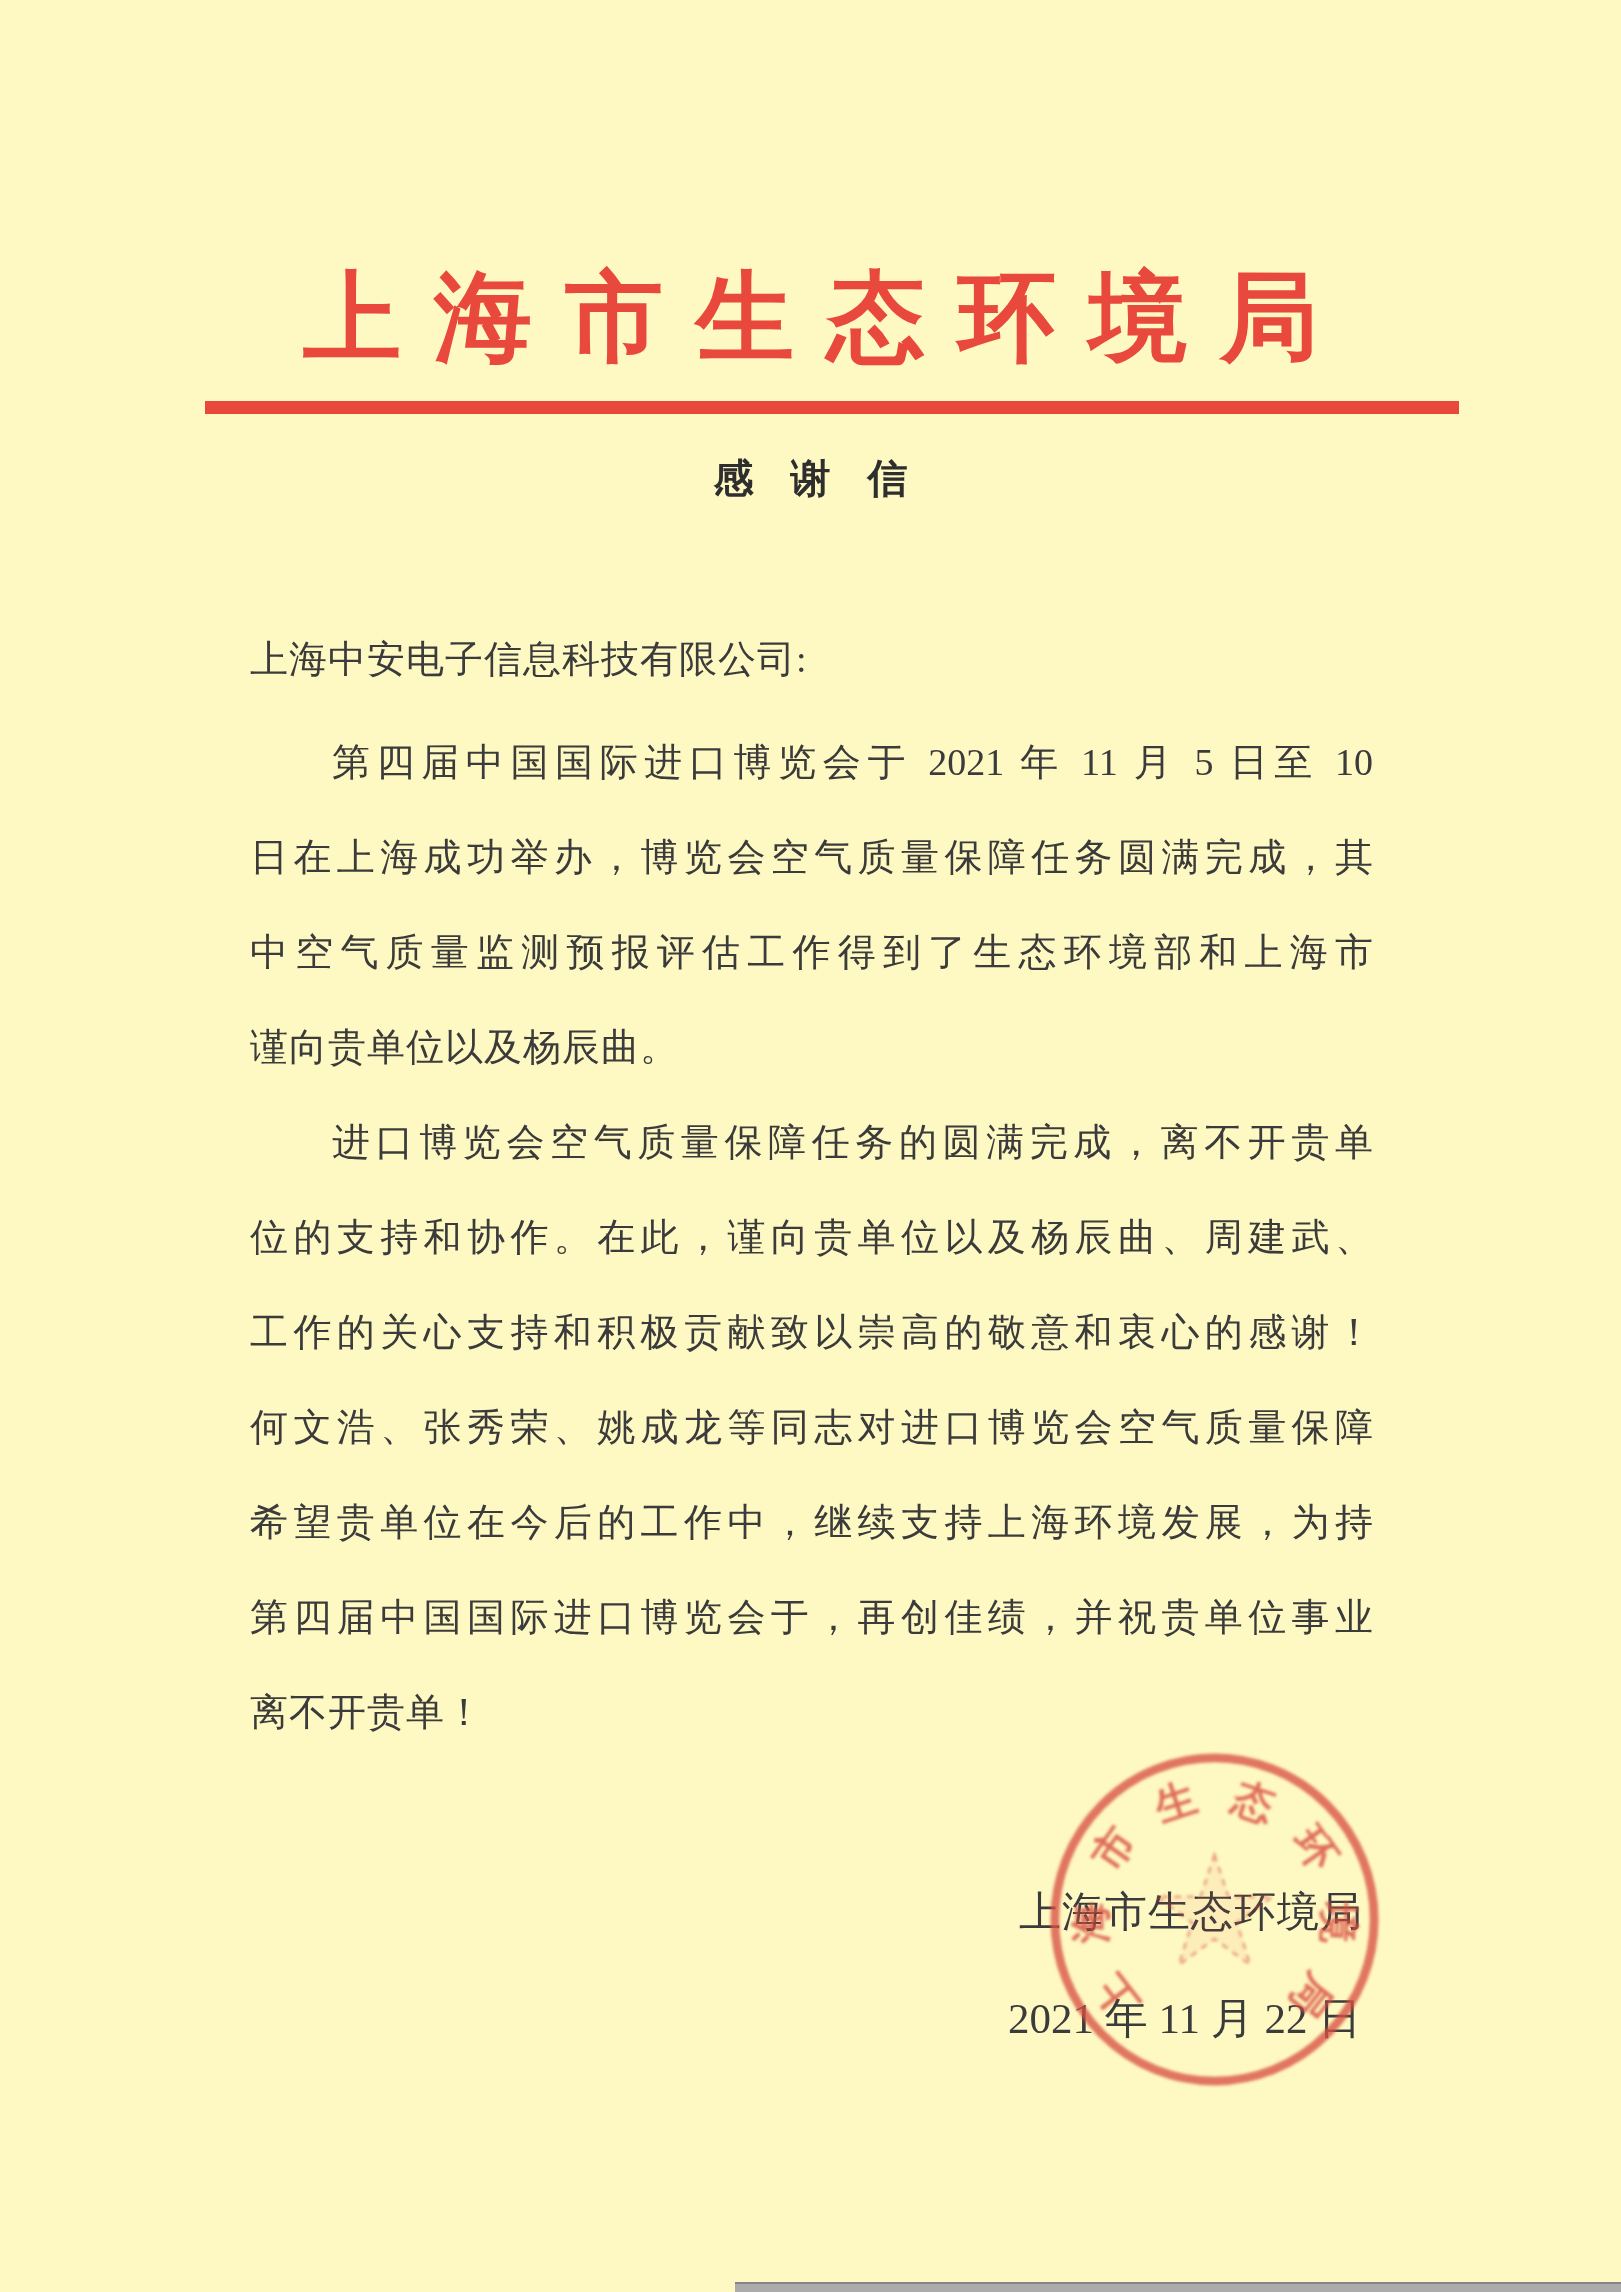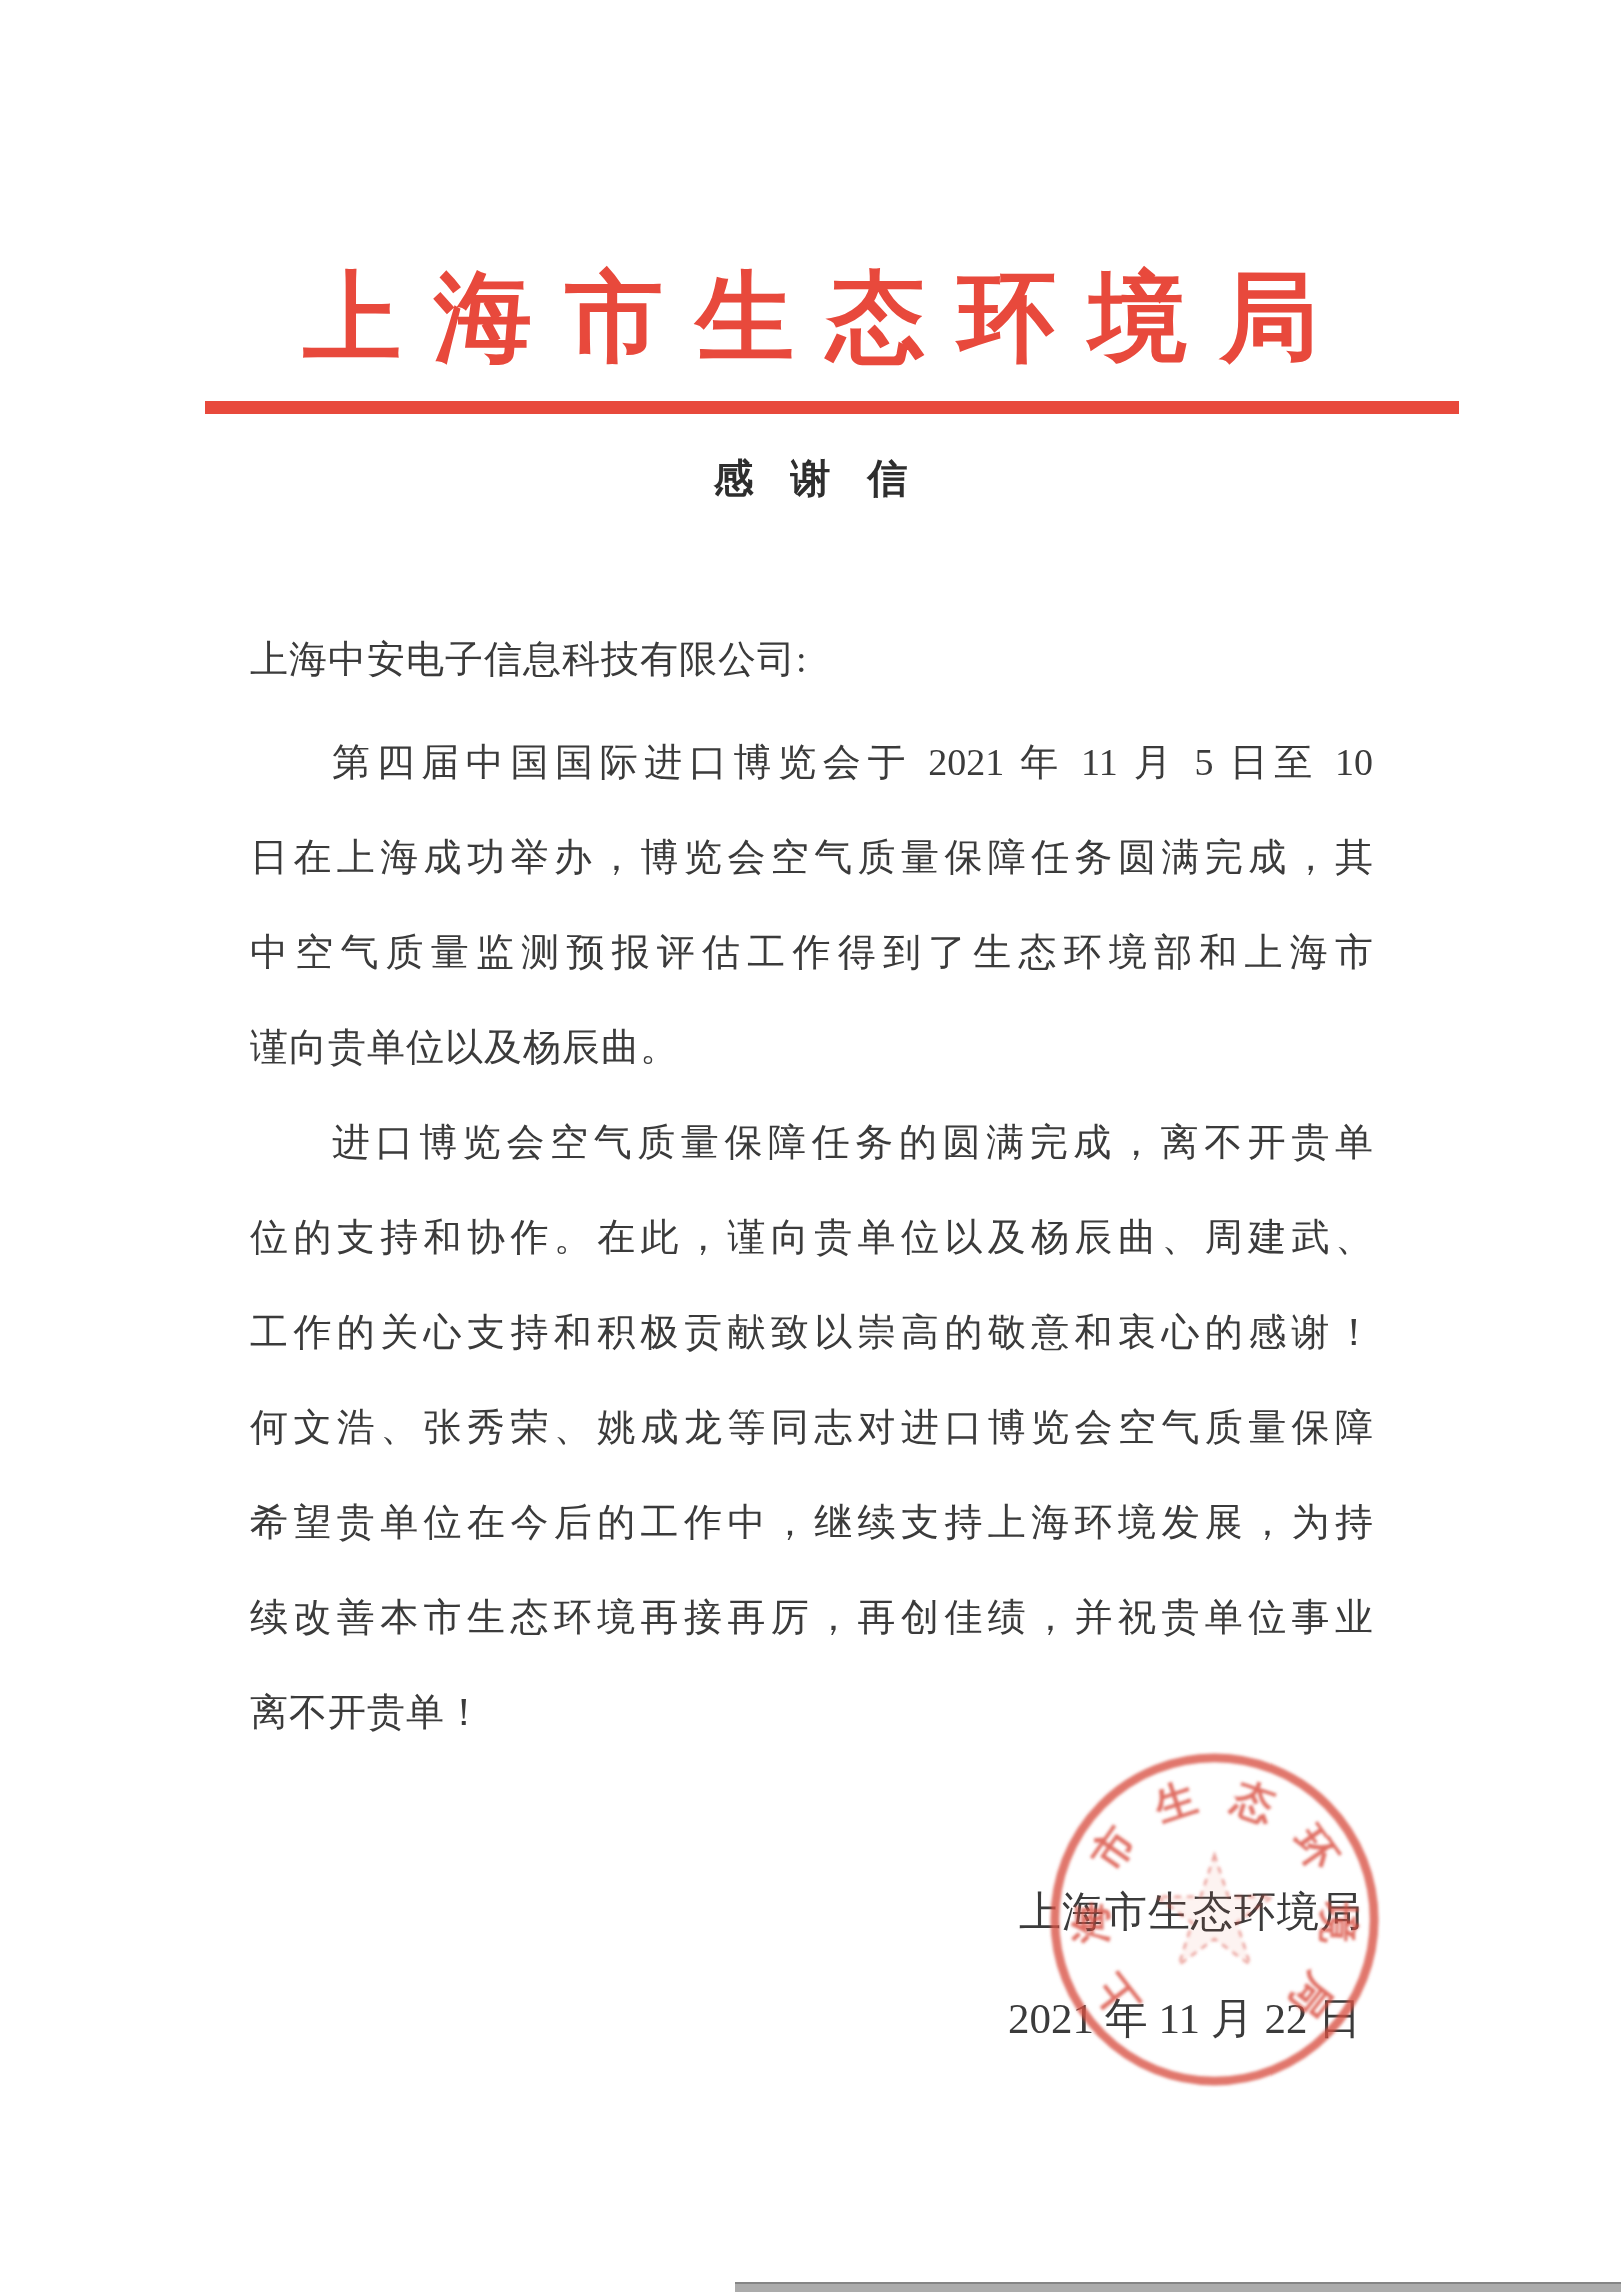--- a/index.html
+++ b/index.html
@@ -1,20 +1,20 @@
 <!DOCTYPE html>
 <html style="--header_red: #e8493c; --seal_red: #d95043; --ink: #3b3b3b; --title_ink: #2e2e2e;"><head>
 <meta charset="utf-8">
 <style>
   html,body{margin:0;padding:0;background:#e9e9e9;}
   .page{
     position:relative;
     width:1621px;height:2293px;
     margin:0 auto;
-    background:#ffffff;
+    background:#fef9c3;
     font-family:"Liberation Serif","DejaVu Serif",serif;
     overflow:hidden;
   }
   
   .agency-title{
     position:absolute;top:253px;left:0;width:100%;
     text-align:center;
     font-size:98px;font-weight:700;
     letter-spacing:33px;text-indent:33px;
     color:var(--header_red);
@@ -108,21 +108,21 @@
       <div class="bline salutation">上海中安电子信息科技有限公司:</div>
       <div class="bline just ind">第四届中国国际进口博览会于 2021 年 11 月 5 日至 10</div>
       <div class="bline just">日在上海成功举办，博览会空气质量保障任务圆满完成，其</div>
       <div class="bline just">中空气质量监测预报评估工作得到了生态环境部和上海市</div>
       <div class="bline">谨向贵单位以及杨辰曲。</div>
       <div class="bline just ind">进口博览会空气质量保障任务的圆满完成，离不开贵单</div>
       <div class="bline just">位的支持和协作。在此，谨向贵单位以及杨辰曲、周建武、</div>
       <div class="bline just">工作的关心支持和积极贡献致以崇高的敬意和衷心的感谢！</div>
       <div class="bline just">何文浩、张秀荣、姚成龙等同志对进口博览会空气质量保障</div>
       <div class="bline just">希望贵单位在今后的工作中，继续支持上海环境发展，为持</div>
-      <div class="bline just">续改善本市生态环境再接再厉，再创佳绩，并祝贵单位事业</div>
+      <div class="bline just">第四届中国国际进口博览会于，再创佳绩，并祝贵单位事业</div>
       <div class="bline">离不开贵单！</div>
     </div>
 
   <div class="closing-signer">上海市生态环境局</div>
 
   <div class="closing-date">2021 年 11 月 22 日</div>
 
   <svg class="seal" viewBox="0 0 340 344">
     <defs>
       <filter id="sealblur" x="-10%" y="-10%" width="120%" height="120%">

